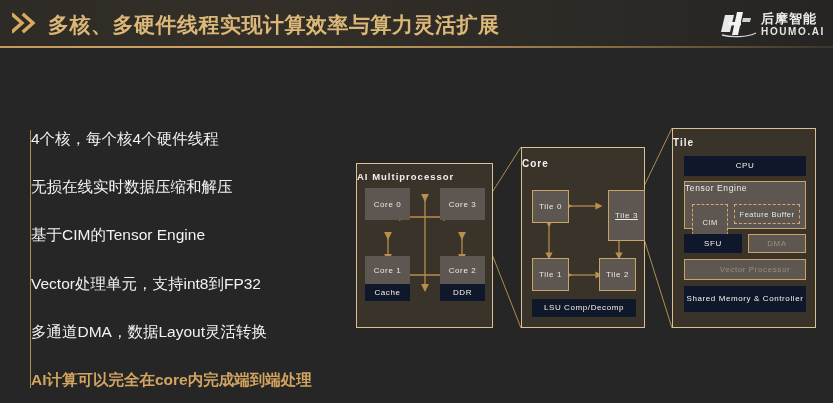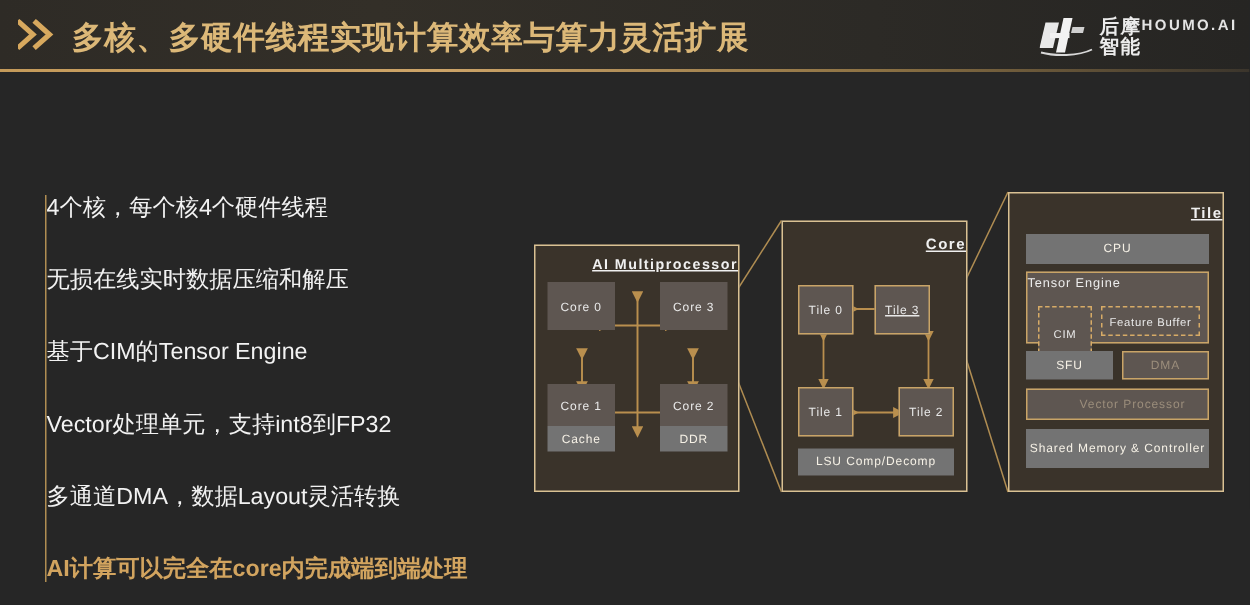--- a/index.html
+++ b/index.html
@@ -36,21 +36,21 @@
     letter-spacing: 0.5px;
     white-space: nowrap;
   }
   #brand {
     position: absolute; right: 8px; top: 8px;
     width: 132px; height: 32px;
     display: flex; align-items: center; justify-content: flex-end;
   }
   #brand-mark { width: 36px; height: 28px; flex: none; }
   #brand-text {
-    margin-left: 4px; display: flex; flex-direction: row;
+    margin-left: 4px; display: flex; flex-direction: column;
     align-items: flex-start; line-height: 1;
   }
   #brand-cn {
     font-size: 13px; font-weight: bold; color: #ececec; letter-spacing: 1px;
   }
   #brand-en {
     font-size: 10px; font-weight: bold; color: #e4e4e4;
     letter-spacing: 1.6px; margin-top: 2px;
   }
 
@@ -74,25 +74,24 @@
   }
 
   
   .panel {
     position: absolute;
     background: #3a332a;
     border: 1.2px solid #d9c193;
   }
   .panel-title {
     position: absolute; left: 0; width: 100%;
-    text-align: right;
+    text-align: left;
     color: #f0f0f0;
     font-weight: bold;
     letter-spacing: 1px;
-    text-decoration: underline;
   }
 
   #panel-amp { left: 356px; top: 163px; width: 137px; height: 165px; padding-left: 18px; }
   #panel-core { left: 521px; top: 147px; width: 124px; height: 181px; }
   #panel-tile { left: 672px; top: 128px; width: 144px; height: 200px; }
 
   #amp-title  { top: 7px;  font-size: 9.5px; }
   #core-title { top: 10px; font-size: 10px; }
   #tile-title { top: 8px;  font-size: 10px; }
 
@@ -100,21 +99,21 @@
     position: absolute;
     background: #5e5651;
     border: 1px solid #c9a467;
     color: #e9e9e9;
     display: flex; align-items: center; justify-content: center;
     font-size: 8px; letter-spacing: 0.6px;
   }
   .gbox.noborder { border: none; }
   .goldbar {
     position: absolute;
-    background: #737373;
+    background: #0f172a;
     color: #f6f1e6;
     display: flex; align-items: center; justify-content: center;
     font-size: 8px; letter-spacing: 0.6px;
     text-align: center; line-height: 1.15;
   }
   .dim { color: #9b8d7b; }
 
   .dashbox {
     position: absolute;
     background: #5e5651;
@@ -230,21 +229,21 @@
       <line x1="47" y1="58" x2="77" y2="58" stroke="#b98f4e" stroke-width="1.2" marker-start="url(#ah2)" marker-end="url(#ah2)"></line>
 
       <line x1="47" y1="127" x2="77" y2="127" stroke="#b98f4e" stroke-width="1.2" marker-start="url(#ah2)" marker-end="url(#ah2)"></line>
 
       <line x1="27" y1="76" x2="27" y2="108" stroke="#b98f4e" stroke-width="1.2" marker-start="url(#ah2)" marker-end="url(#ah2)"></line>
 
       <line x1="97" y1="76" x2="97" y2="108" stroke="#b98f4e" stroke-width="1.2" marker-start="url(#ah2)" marker-end="url(#ah2)"></line>
     </svg>
 
     <div class="gbox" style="left:10px; top:42px;  width:37px; height:33px;">Tile 0</div>
-    <div class="gbox" style="left:61px; top:42px;  width:37px; height:33px;text-decoration:underline;">Tile 3</div>
+    <div class="gbox" style="left:86px; top:42px;  width:37px; height:51px;text-decoration:underline;">Tile 3</div>
     <div class="gbox" style="left:10px; top:110px; width:37px; height:33px;">Tile 1</div>
     <div class="gbox" style="left:77px; top:110px; width:37px; height:33px;">Tile 2</div>
 
     <div class="goldbar" style="left:10px; top:151px; width:104px; height:18px;">LSU Comp/Decomp</div>
   </div>
 
   <div class="panel" id="panel-tile">
     <div class="panel-title" id="tile-title">Tile</div>
 
     <div class="goldbar" style="left:11px; top:27px; width:122px; height:20px;">CPU</div>

